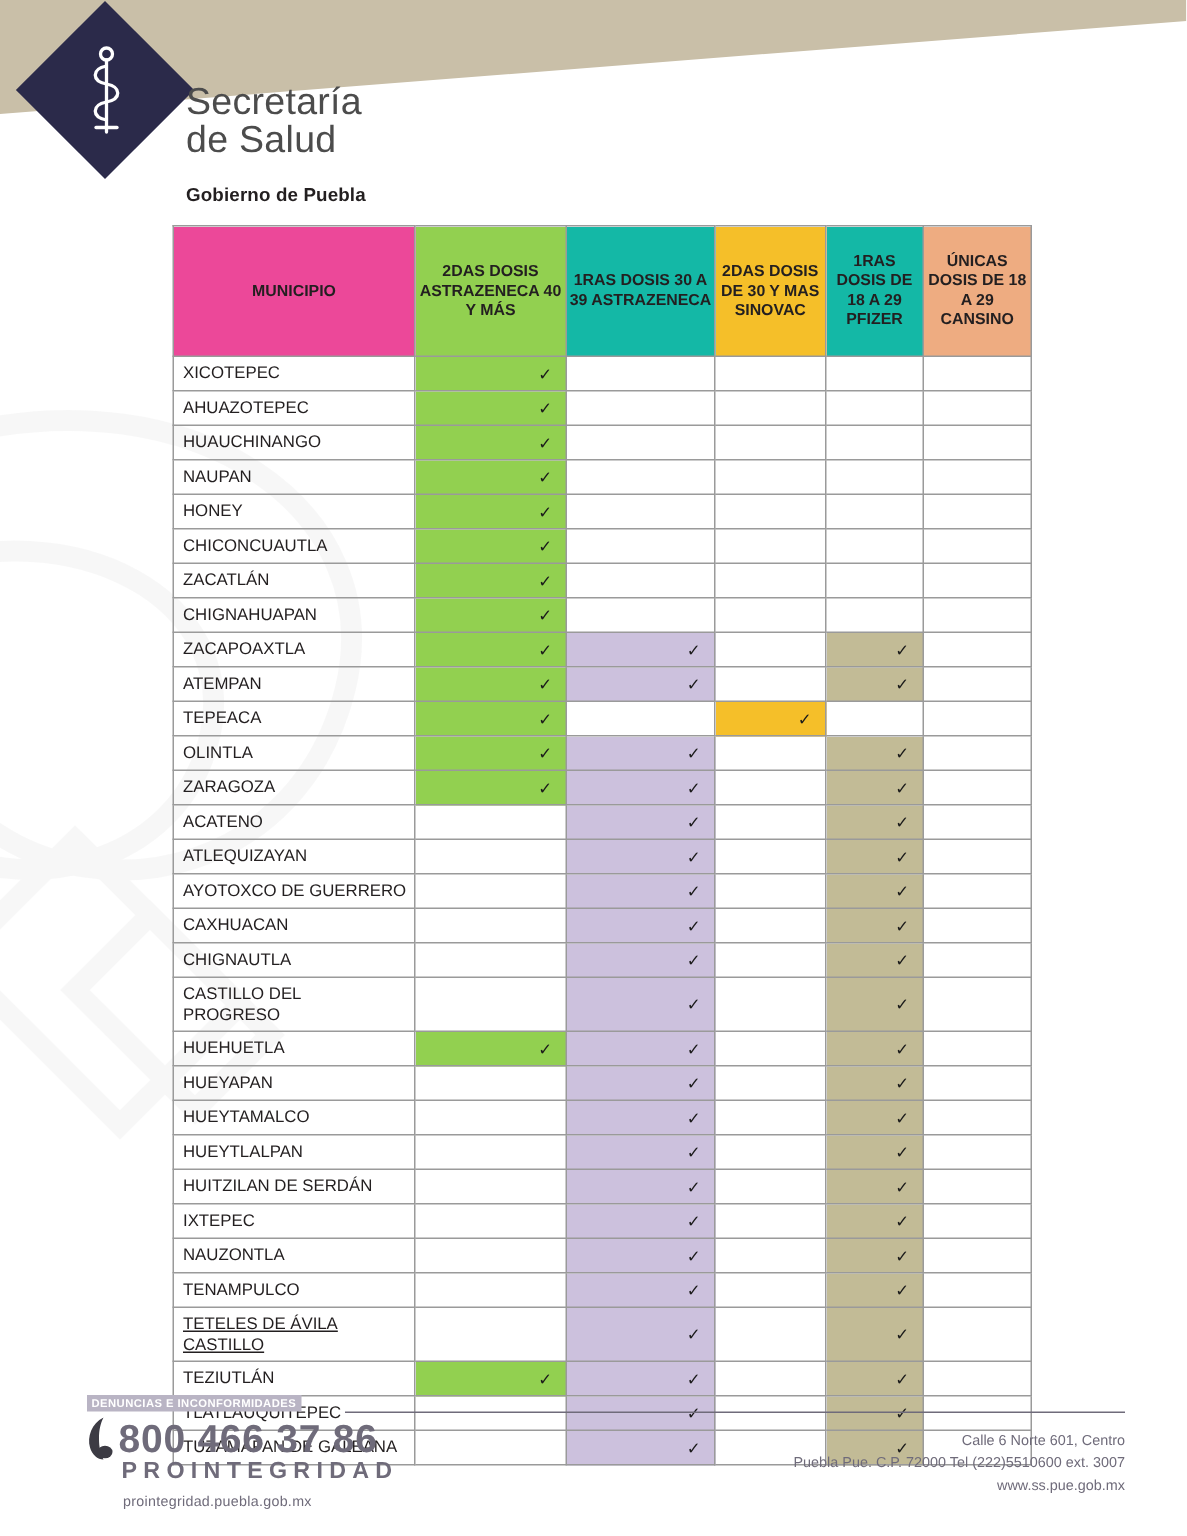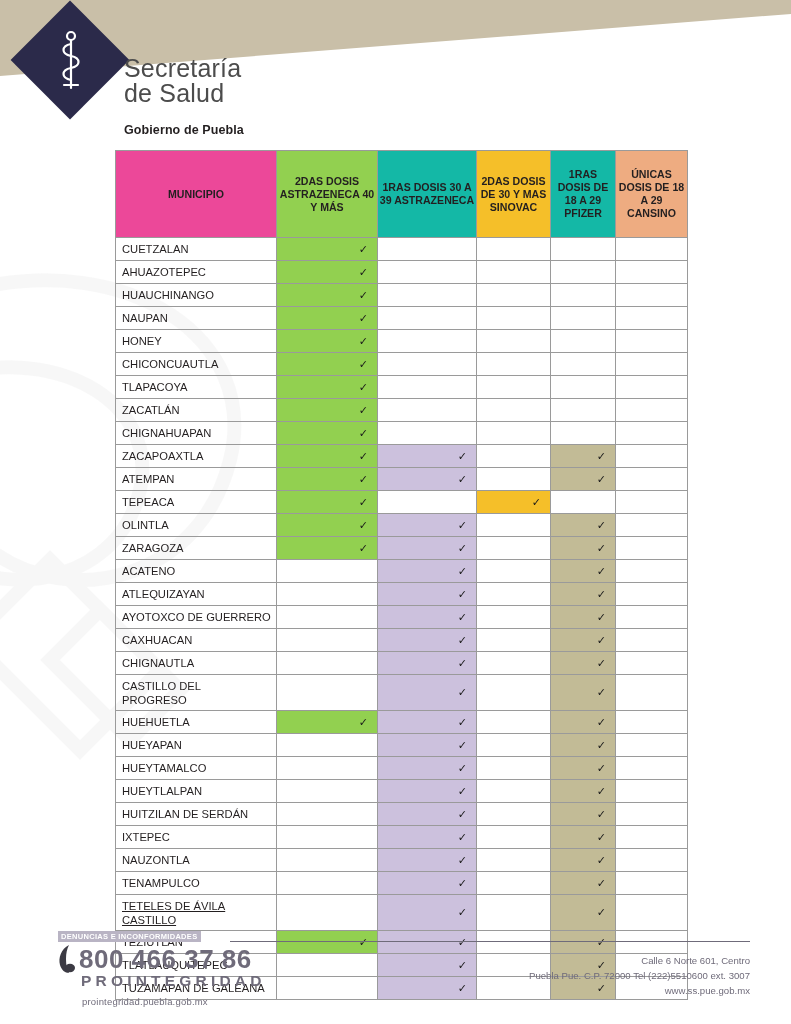--- a/index.html
+++ b/index.html
@@ -180,21 +180,21 @@
         <th class="c-municipio">MUNICIPIO</th>
         <th class="c-green">2DAS DOSIS ASTRAZENECA 40 Y MÁS</th>
         <th class="c-purple">1RAS DOSIS 30 A 39 ASTRAZENECA</th>
         <th class="c-orange">2DAS DOSIS DE 30 Y MAS SINOVAC</th>
         <th class="c-tan">1RAS DOSIS DE 18 A 29 PFIZER</th>
         <th class="c-salmon">ÚNICAS DOSIS DE 18 A 29 CANSINO</th>
       </tr>
     </thead>
     <tbody id="table-body">
         <tr>
-          <td class="name">CUETZALAN</td>
+          <td class="name">XICOTEPEC</td>
           <td class="mark f-green">✓</td>
           <td class="mark f-none"></td>
           <td class="mark f-none"></td>
           <td class="mark f-none"></td>
           <td class="mark f-none"></td>
         </tr>
         <tr>
           <td class="name">AHUAZOTEPEC</td>
           <td class="mark f-green">✓</td>
           <td class="mark f-none"></td>
@@ -221,28 +221,20 @@
         <tr>
           <td class="name">HONEY</td>
           <td class="mark f-green">✓</td>
           <td class="mark f-none"></td>
           <td class="mark f-none"></td>
           <td class="mark f-none"></td>
           <td class="mark f-none"></td>
         </tr>
         <tr>
           <td class="name">CHICONCUAUTLA</td>
-          <td class="mark f-green">✓</td>
-          <td class="mark f-none"></td>
-          <td class="mark f-none"></td>
-          <td class="mark f-none"></td>
-          <td class="mark f-none"></td>
-        </tr>
-        <tr>
-          <td class="name">TLAPACOYA</td>
           <td class="mark f-green">✓</td>
           <td class="mark f-none"></td>
           <td class="mark f-none"></td>
           <td class="mark f-none"></td>
           <td class="mark f-none"></td>
         </tr>
         <tr>
           <td class="name">ZACATLÁN</td>
           <td class="mark f-green">✓</td>
           <td class="mark f-none"></td>

